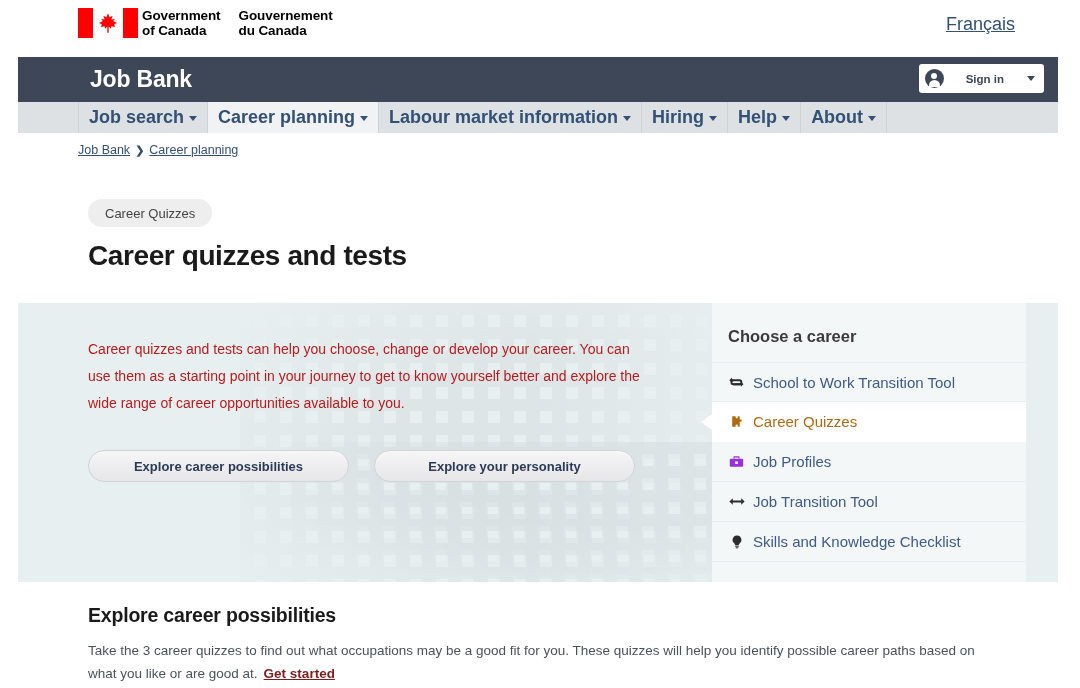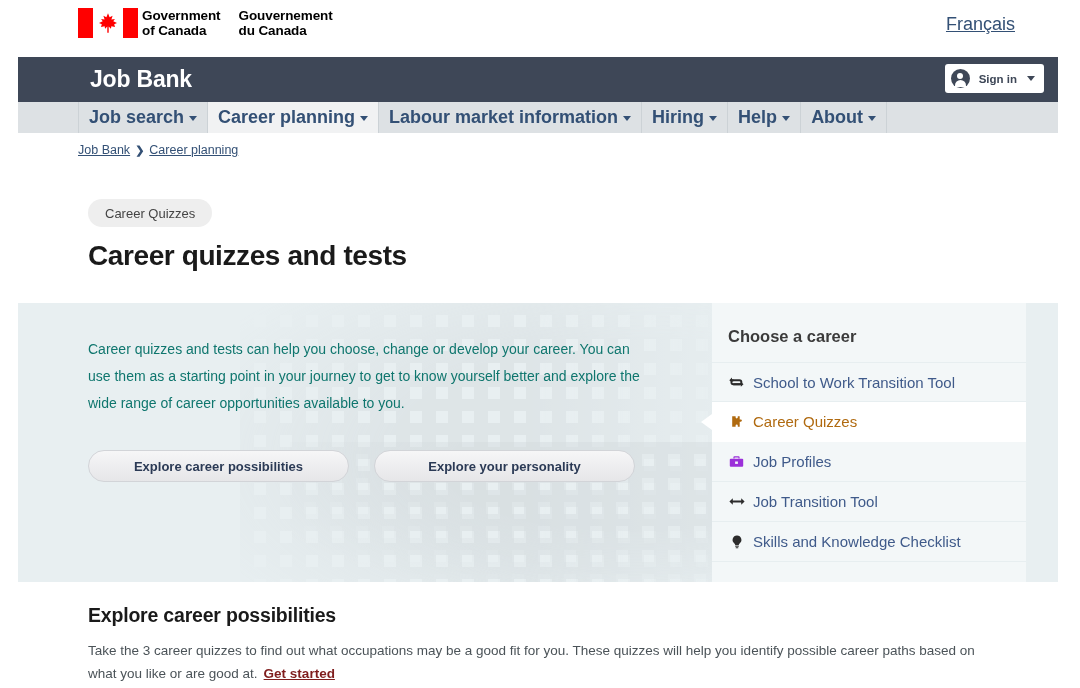--- a/index.html
+++ b/index.html
@@ -69,21 +69,21 @@
   }
   .signin-btn {
     position: absolute;
     right: 14px;
     top: 7px;
     height: 29px;
     background: #ffffff;
     border-radius: 3px;
     display: flex;
     align-items: center;
-    gap: 9px;
+    gap: 22px;
     padding: 0 9px 0 6px;
     cursor: pointer;
   }
   .avatar-ic {
     width: 19px; height: 19px;
     border-radius: 50%;
     background: #3e4757;
     position: relative;
     flex: 0 0 auto;
   }
@@ -221,21 +221,21 @@
     -webkit-mask-image: radial-gradient(110% 110% at 80% 20%, #000 0%, #000 40%, transparent 85%);
     mask-image: radial-gradient(110% 110% at 80% 20%, #000 0%, #000 40%, transparent 85%);
   }
   .hero-copy {
     position: absolute;
     left: 70px;
     top: 33px;
     width: 565px;
     font-size: 14px;
     line-height: 27px;
-    color: #0f766e;
+    color: #b91c1c;
   }
   .hero-btns {
     position: absolute;
     left: 70px;
     top: 147px;
     display: flex;
     gap: 25px;
   }
   .pillbtn {
     width: 261px;

